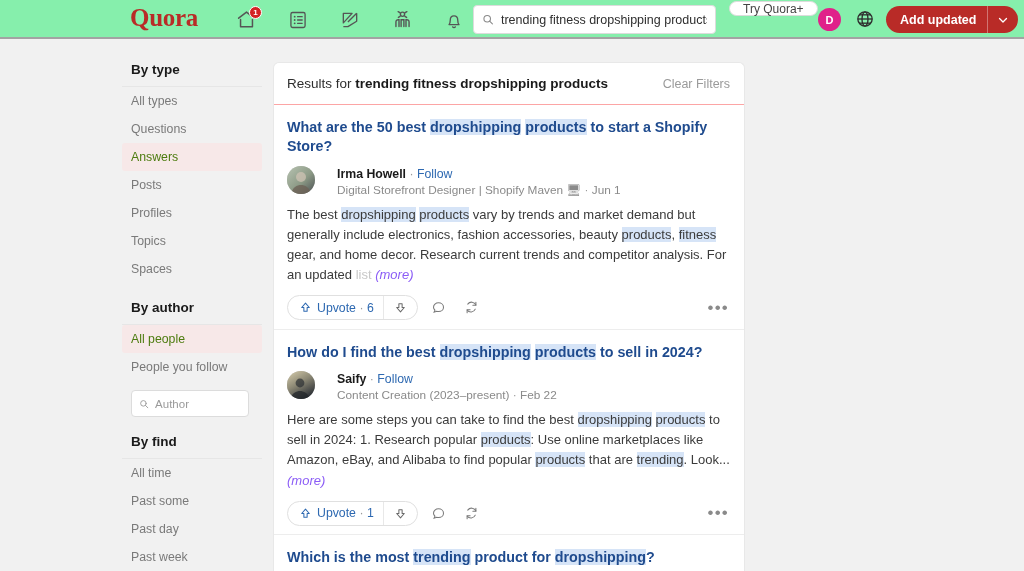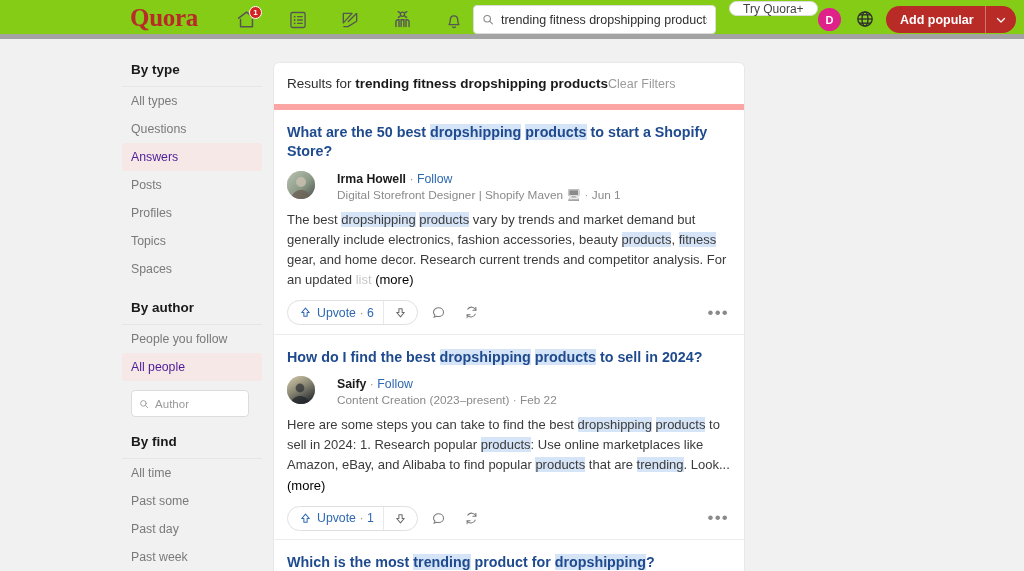--- a/index.html
+++ b/index.html
@@ -7,22 +7,22 @@
     width: 1024px; height: 571px;
     background: #f1f1f1;
     font-family: "Liberation Sans", sans-serif;
     overflow: hidden;
   }
 
   
   .header {
     position: relative;
     height: 39px;
-    background: #84cc16;
-    border-bottom: 5px solid #a3a3a3;
+    background: #86efac;
+    border-bottom: 2px solid #a3a3a3;
     display: flex;
     align-items: center;
   }
   .logo {
     position: absolute; left: 130px; top: 4px;
     font-family: "Liberation Serif", serif;
     font-weight: bold;
     font-size: 25px;
     color: #b92b27;
     letter-spacing: -0.3px;
@@ -136,21 +136,21 @@
   .sb-item {
     font-size: 12.3px;
     color: #7a7a7a;
     padding: 7px 0 7px 9px;
     border-radius: 3px;
     cursor: pointer;
     white-space: nowrap;
   }
   .sb-item.active {
     background: #f7e8e8;
-    color: #4c1d95;
+    color: #4d7c0f;
   }
   .author-input {
     margin: 9px 0 0 9px;
     width: 118px; height: 27px;
     border: 1px solid #dcdcdc;
     border-radius: 4px;
     background: #fff;
     display: flex; align-items: center;
     padding: 0 7px;
     gap: 6px;
@@ -168,23 +168,23 @@
   
   .results {
     margin-left: 11px;
     width: 472px;
     background: #fff;
     border: 1px solid #e8e8e8;
     border-bottom: none;
     border-radius: 6px 6px 0 0;
   }
   .results-head {
-    display: flex; align-items: center; 
+    display: flex; align-items: center; justify-content: space-between;
     padding: 13px 14px 13px 13px;
-    border-bottom: 6px solid #fca5a5;
+    border-bottom: 1px solid #fca5a5;
   }
   .results-head .txt { font-size: 13.5px; color: #2e2e2e; }
   .results-head .txt b { color: #1a1a1a; }
   .clear {
     font-size: 12.5px; color: #9a9a9a; cursor: pointer;
   }
 
   .result {
     padding: 13px 13px 8px 13px;
     border-bottom: 1px solid #ededed;
@@ -217,21 +217,21 @@
   .follow { color: #2e69b1; font-weight: normal; cursor: pointer; }
   .r-sub {
     font-size: 11.8px; color: #8a8a8a; margin-top: 2px;
   }
   .r-body {
     font-size: 13px;
     color: #3b3b3b;
     line-height: 1.56;
     margin-top: 8px;
   }
-  .more { color: #000000; cursor: pointer; }
+  .more { color: #8b5cf6; cursor: pointer; font-style: italic; }
   .fade { color: #c8c8c8; }
 
   .r-actions {
     display: flex; align-items: center;
     margin-top: 9px;
     gap: 8px;
     position: relative;
     height: 26px;
   }
   .upvote-pill {
@@ -330,21 +330,21 @@
     <svg width="20" height="20" viewBox="0 0 24 24" fill="none" stroke="#2e2e2e" stroke-width="1.6">
       <circle cx="12" cy="12" r="8.6"></circle>
       <ellipse cx="12" cy="12" rx="3.6" ry="8.6"></ellipse>
       <line x1="3.4" y1="12" x2="20.6" y2="12"></line>
       <line x1="5" y1="7" x2="19" y2="7"></line>
       <line x1="5" y1="17" x2="19" y2="17"></line>
     </svg>
   </div>
 
   <div class="addq">
-    <span class="label">Add popular</span>
+    <span class="label">Add updated</span>
     <span class="divider"></span>
     <span class="chev">
       <svg width="12" height="12" viewBox="0 0 24 24" fill="none" stroke="#fff" stroke-width="2.6" stroke-linecap="round" stroke-linejoin="round">
         <polyline points="5,9 12,16 19,9"></polyline>
       </svg>
     </span>
   </div>
 </div>
 
 <div class="page">
@@ -354,22 +354,22 @@
     <div class="sb-head">By type</div>
     <div class="sb-item">All types</div>
     <div class="sb-item">Questions</div>
     <div class="sb-item active">Answers</div>
     <div class="sb-item">Posts</div>
     <div class="sb-item">Profiles</div>
     <div class="sb-item">Topics</div>
     <div class="sb-item">Spaces</div>
 
     <div class="sb-head spaced">By author</div>
+    <div class="sb-item active">All people</div>
     <div class="sb-item">People you follow</div>
-    <div class="sb-item active">All people</div>
     <div class="author-input">
       <svg width="12" height="12" viewBox="0 0 24 24" fill="none" stroke="#9a9a9a" stroke-width="2.2" stroke-linecap="round">
         <circle cx="10.5" cy="10.5" r="6.6"></circle>
           <line x1="15.4" y1="15.4" x2="21" y2="21"></line>
       </svg>
       <input id="author-input" placeholder="Author" style="">
     </div>
 
     <div class="sb-head spaced">By find</div>
     <div class="sb-item">All time</div>

